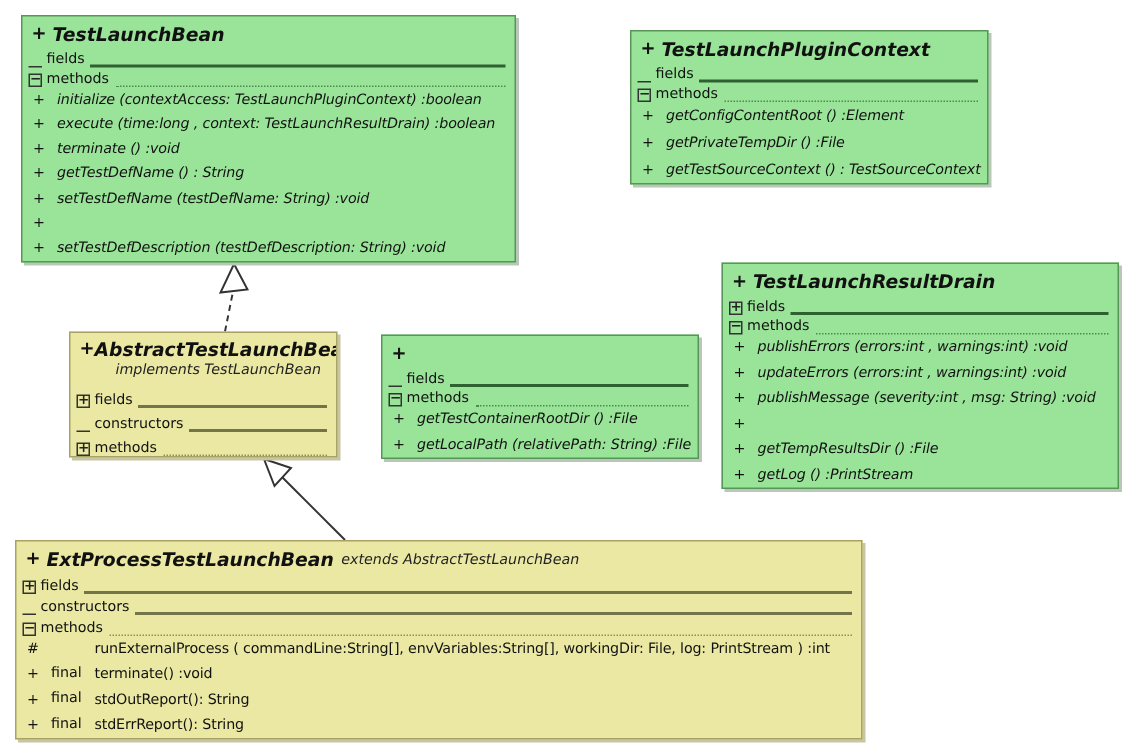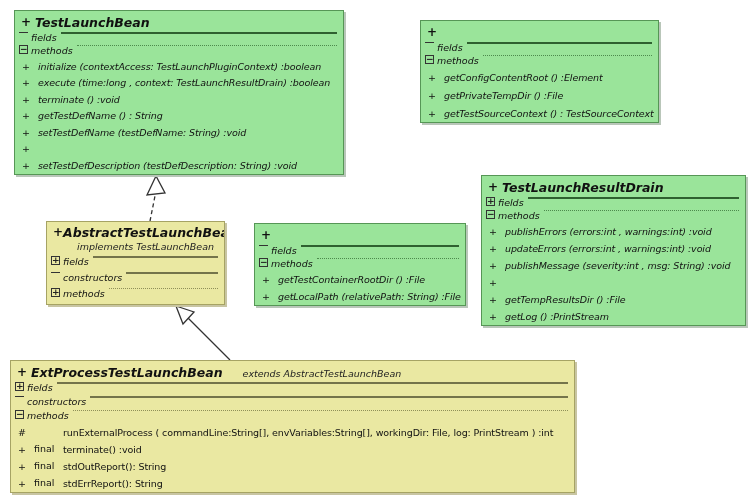--- a/index.html
+++ b/index.html
@@ -10,23 +10,23 @@
   }
   #rel-layer{position:absolute;left:0;top:0;width:750px;height:499px;}
   .uml-class{
     position:absolute;box-sizing:border-box;padding:1px 4px 0 4px;overflow:hidden;
   }
   .uml-class.green{background:#9ae49a;border:1px solid #569656;box-shadow:2px 2px 0 #b9c6b9;}
   .uml-class.yellow{background:#eae8a2;border:1px solid #a6a364;box-shadow:2px 2px 0 #c8c5a2;}
   .title-row{display:flex;align-items:center;height:var(--th,20px);}
   .title-vis{font-weight:bold;font-size:12px;width:14px;padding-left:2px;color:#111;}
   .cname{font-weight:bold;font-style:italic;font-size:12.5px;color:#111;white-space:nowrap;}
-  .sub-inline{font-style:italic;font-size:9.5px;color:#222;margin-left:20px;white-space:nowrap;padding-top:2px;}
+  .sub-inline{font-style:italic;font-size:9.5px;color:#222;margin-left:5px;white-space:nowrap;padding-top:2px;}
   .sub-row{font-style:italic;font-size:9.5px;color:#222;height:15px;padding-left:26px;white-space:nowrap;}
-  .comp-row{display:flex;align-items:flex-start;height:var(--ch,13px);font-style:italic;}
+  .comp-row{display:flex;align-items:flex-end;height:var(--ch,13px);}
   .comp-label{font-size:9.5px;color:#111;white-space:nowrap;margin-left:3px;}
   .icon-box{
     box-sizing:border-box;width:9px;height:9px;border:1px solid #333;flex:0 0 9px;
     font-size:9px;line-height:6px;text-align:center;color:#222;font-weight:bold;background:transparent;
   }
   .icon-dash{width:9px;height:0;border-top:1px solid #333;flex:0 0 9px;}
   .rule{flex:1;margin:0 2px 0 4px;height:0;}
   .rule-solid{border-top:2px solid #2f6030;}
   .rule-dotted{border-top:1px dotted #4d8a4d;}
   .yellow .rule-solid{border-color:#74744a;}
@@ -90,20 +90,21 @@
         <span class="m-vis">+</span>
       </div>
       <div class="method-row">
         <span class="m-vis">+</span>
         <span class="m-sig">setTestDefDescription (testDefDescription: String) :void</span>
       </div>
     </div>
     <div class="uml-class green im" style="left: 420px; top: 20px; width: 239px; min-height: 102px; --rh: 18px;">
       <div class="title-row">
         <span class="title-vis">+</span>
+        <span class="cname">TestLaunchPluginContext</span>
       </div>
       <div class="comp-row">
         <span class="icon-dash"></span>
         <span class="comp-label">fields</span>
         <span class="rule rule-solid"></span>
       </div>
       <div class="comp-row">
         <span class="icon-box">−</span>
         <span class="comp-label">methods</span>
         <span class="rule rule-dotted"></span>

